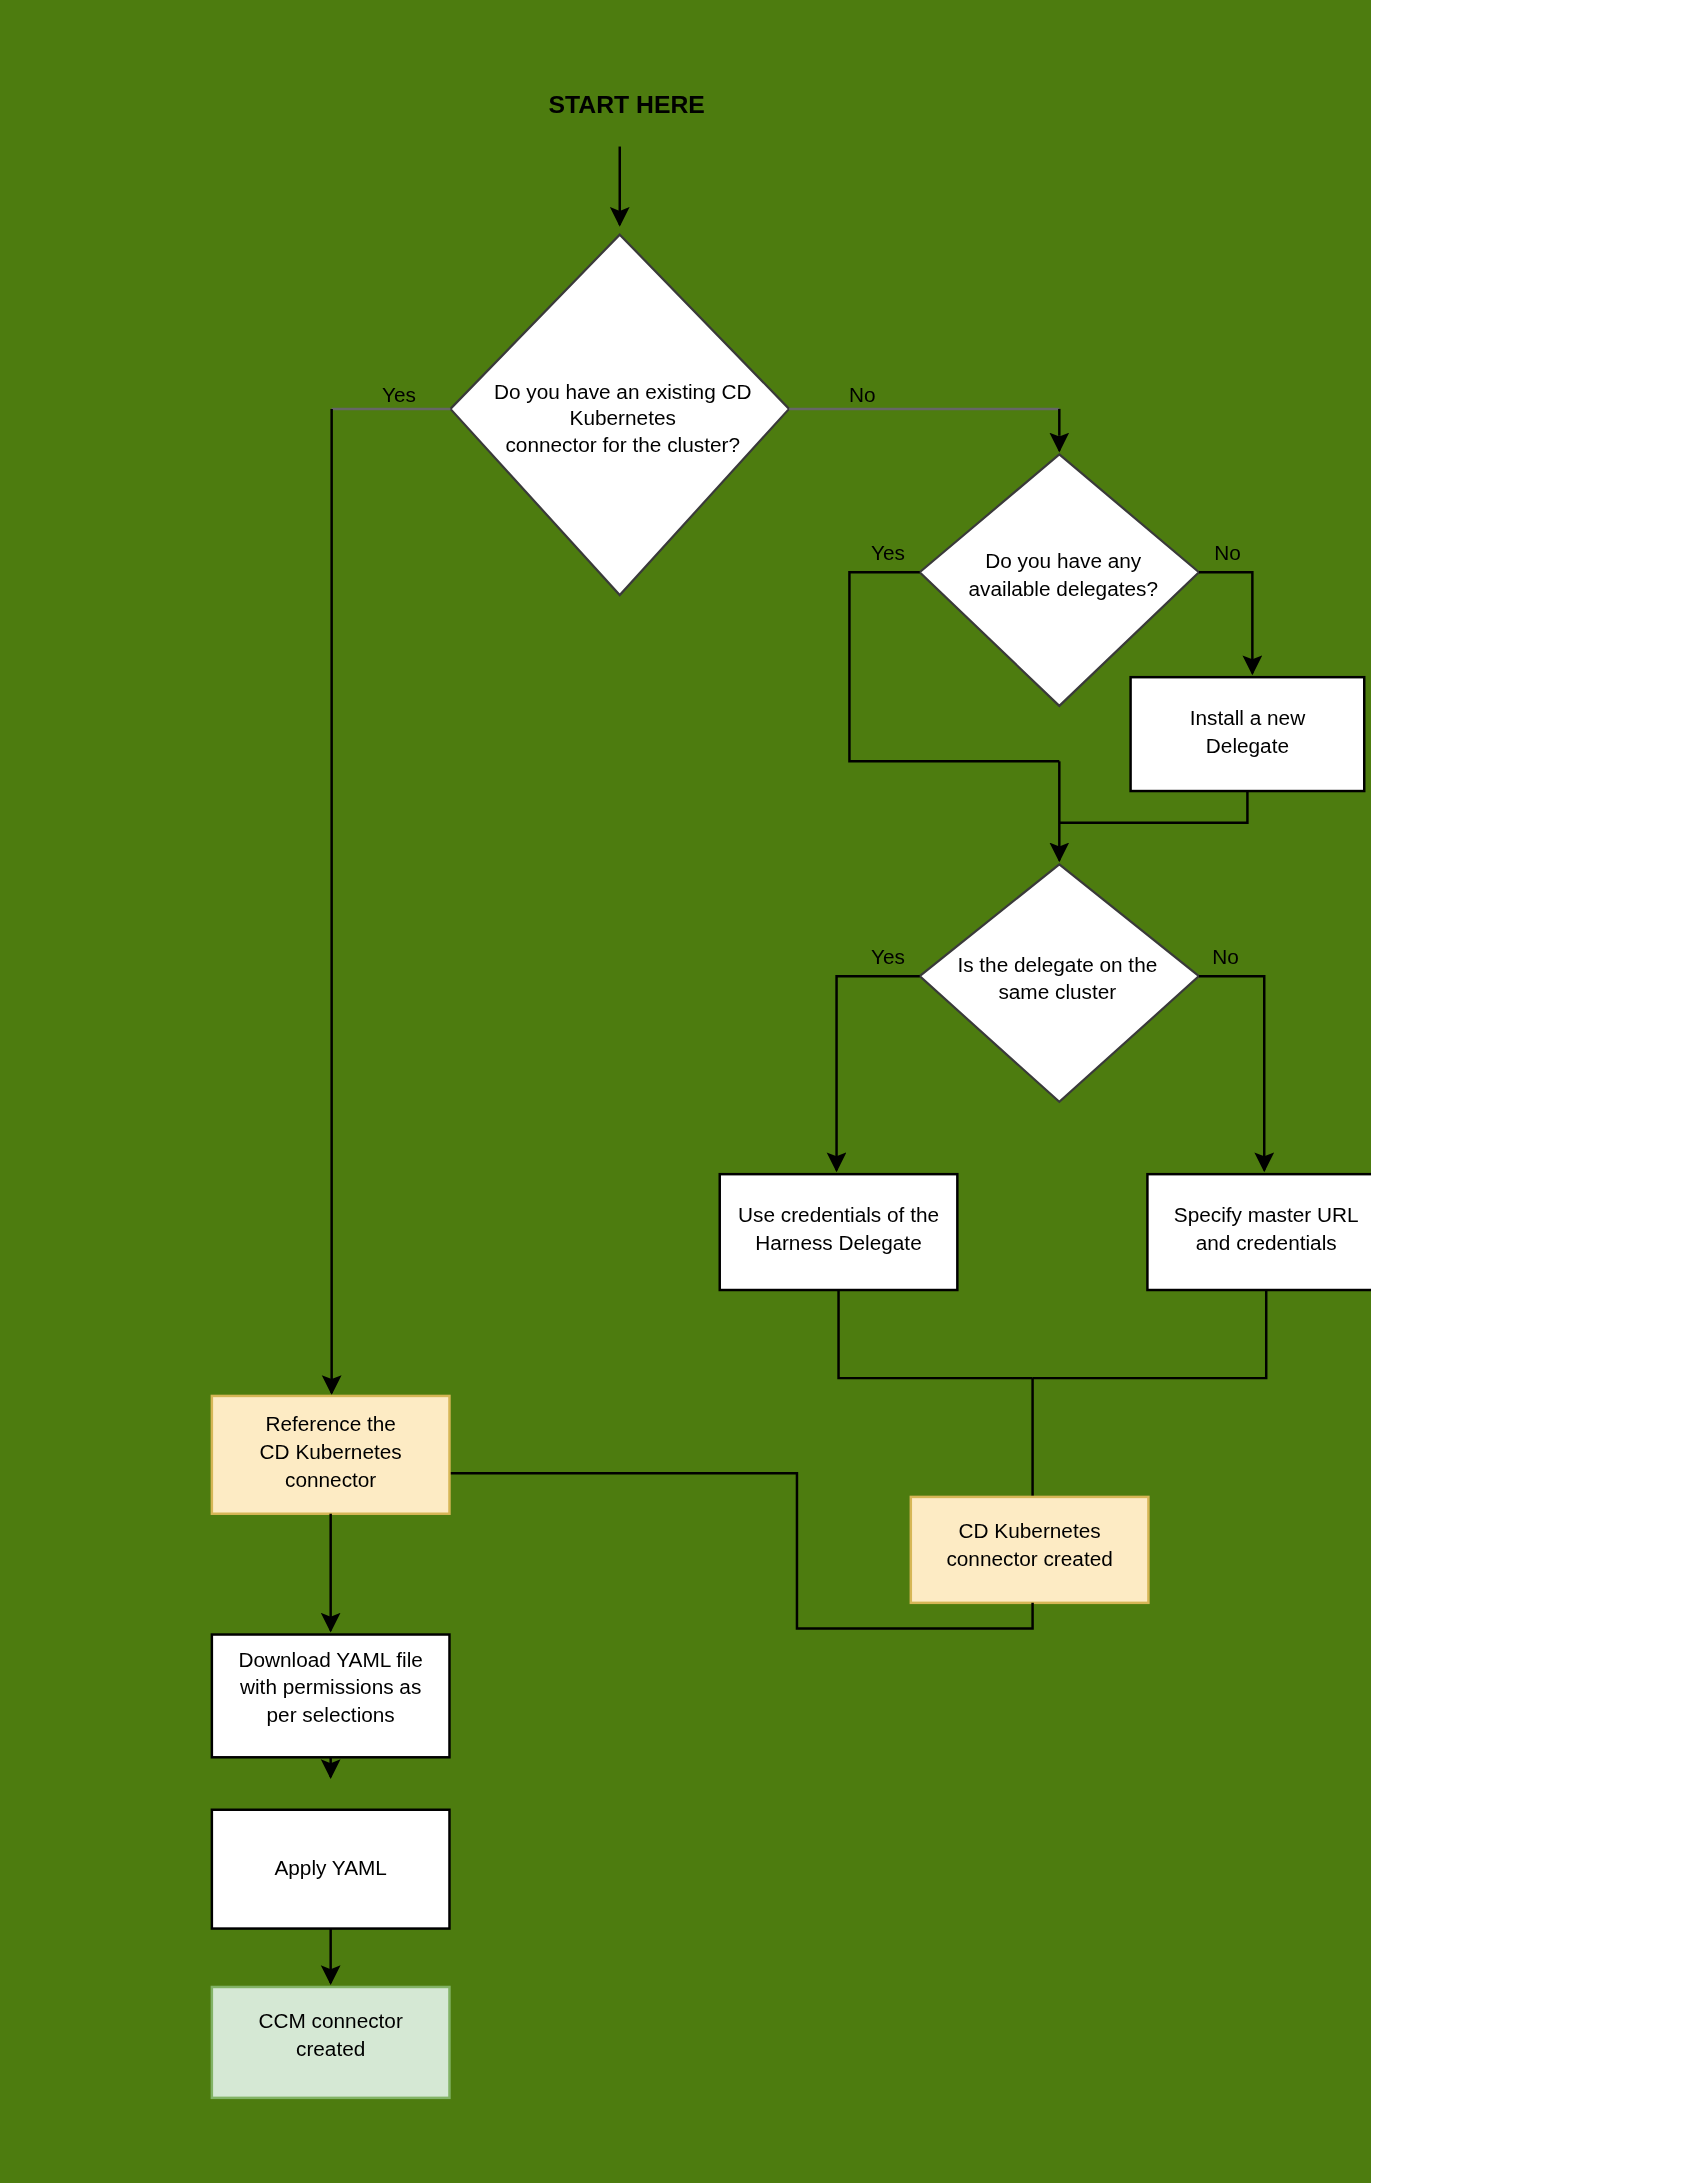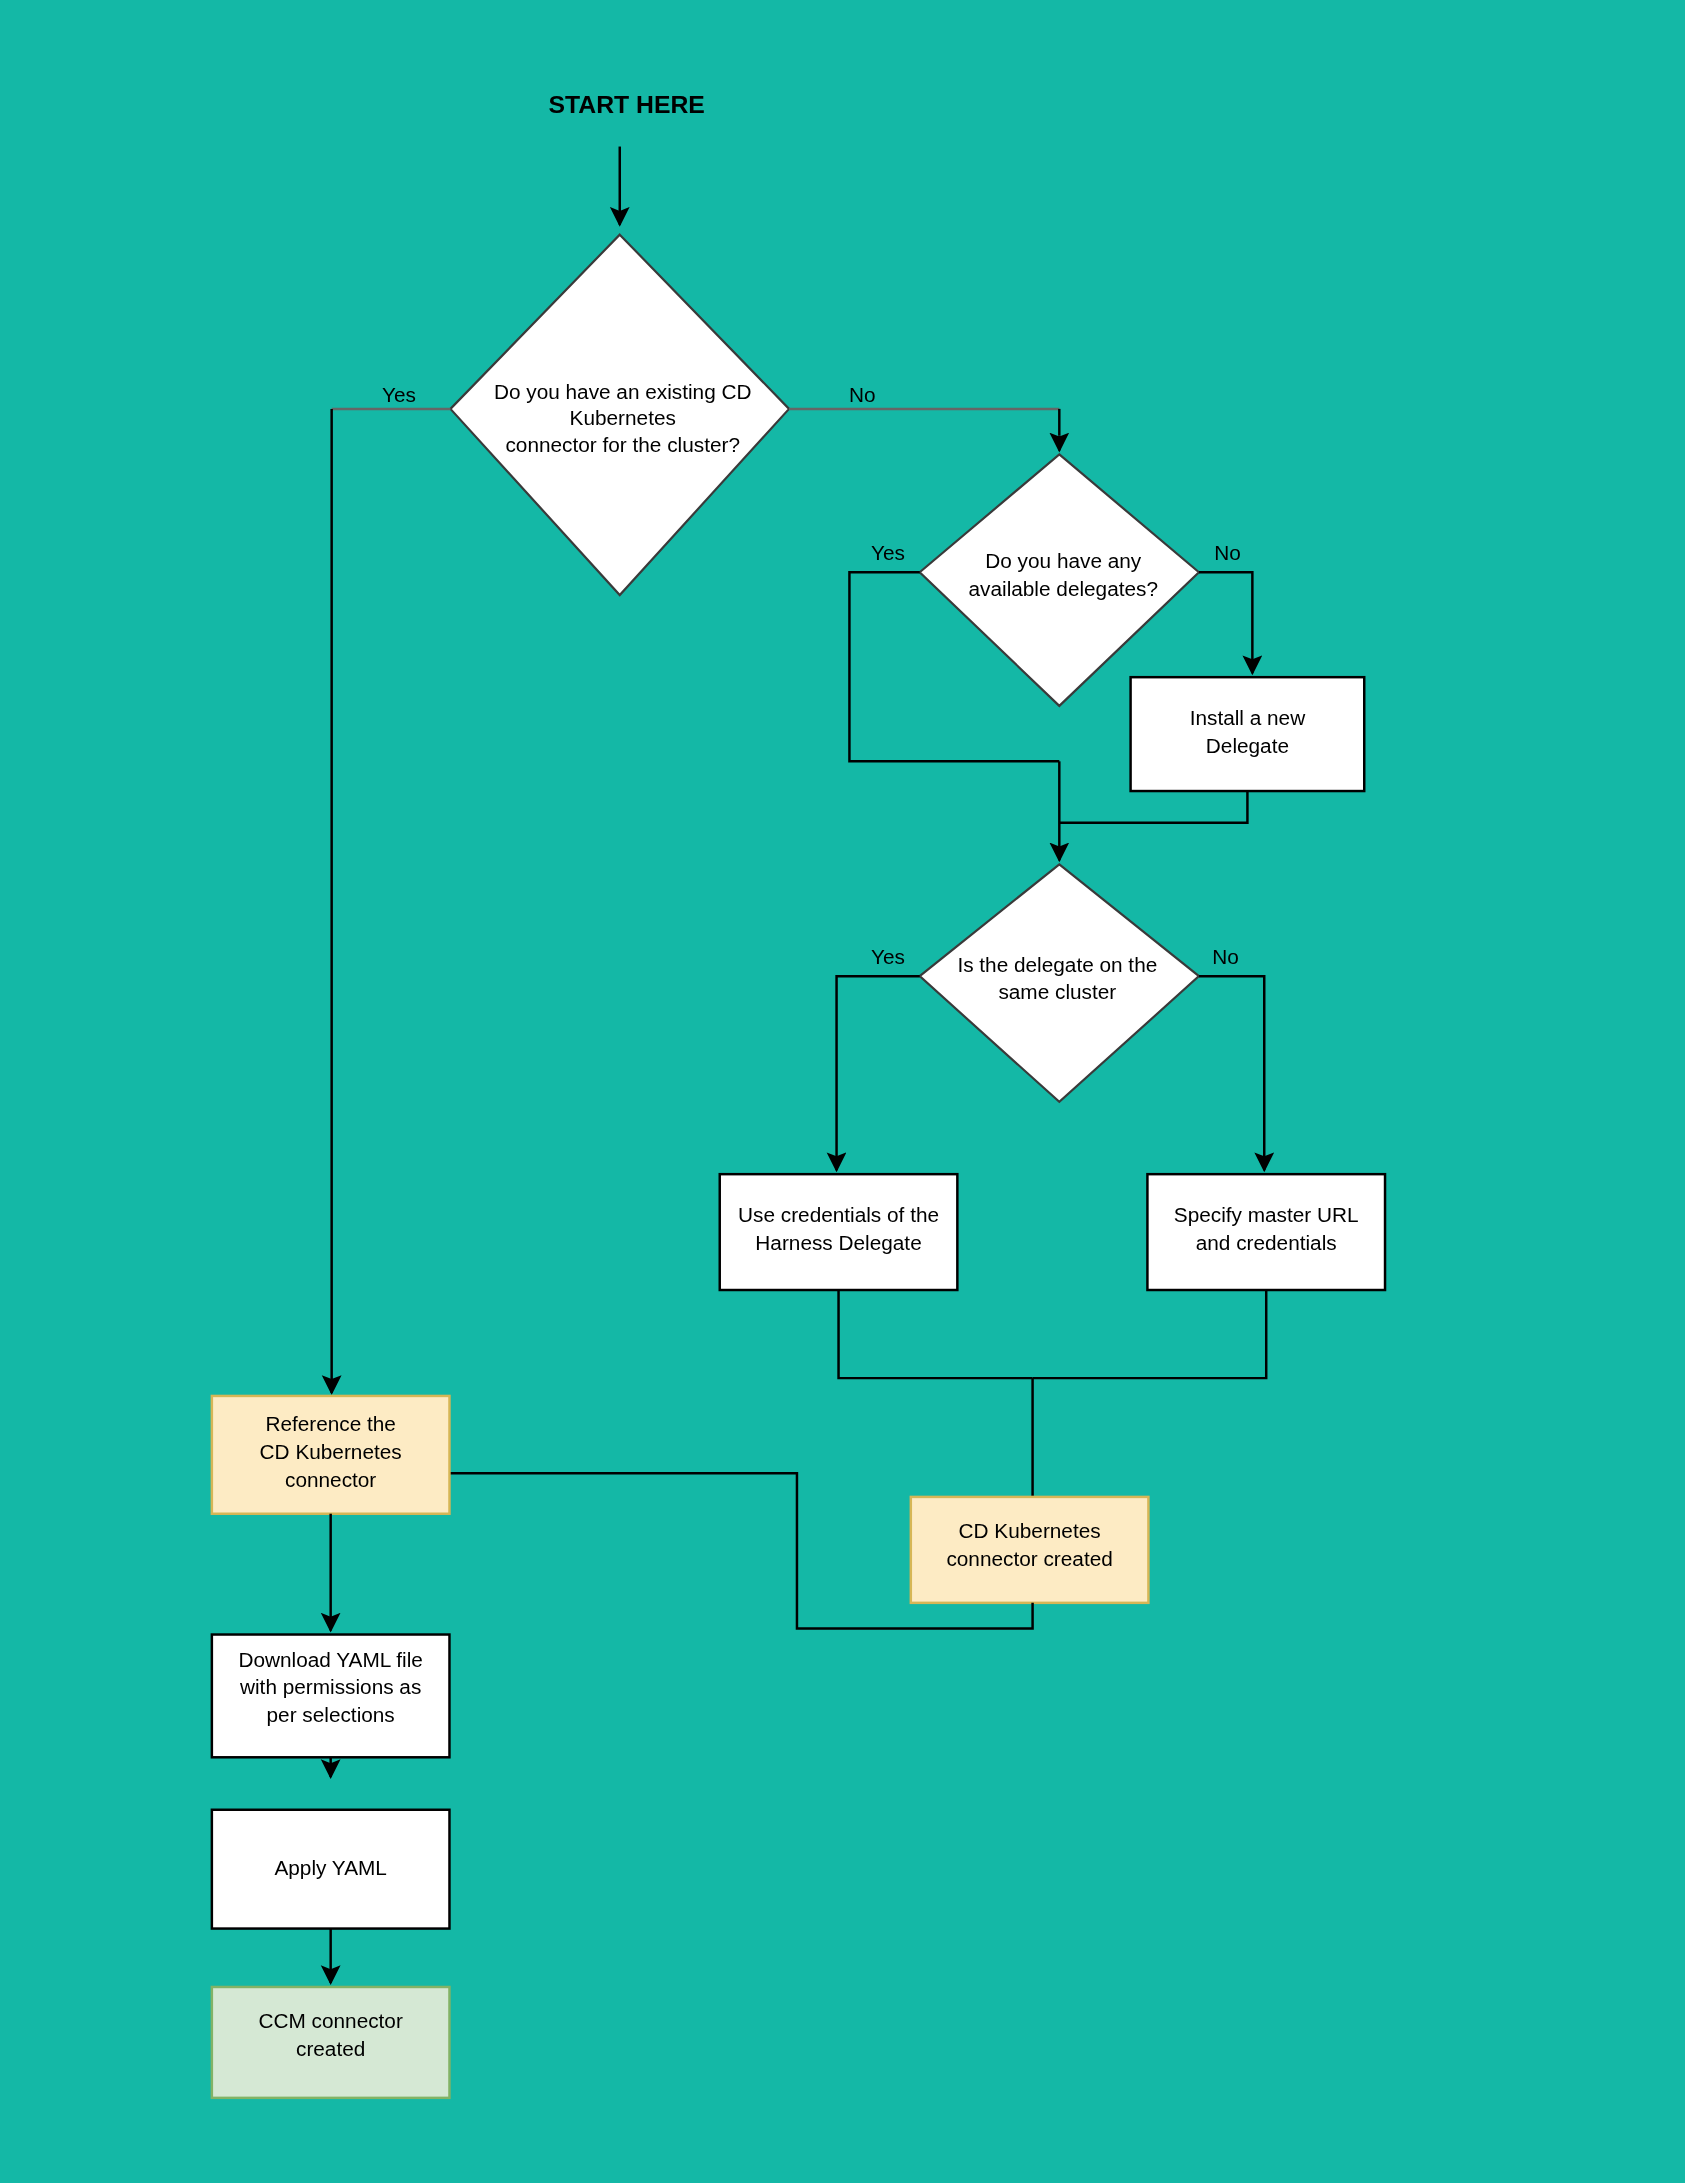--- a/index.html
+++ b/index.html
@@ -5,23 +5,23 @@
   html, body {
     margin: 0;
     padding: 0;
     background: #ffffff;
   }
   body {
     font-family: "Liberation Sans", sans-serif;
   }
   #flowchart-root {
     position: relative;
-    width: 1685px;
+    width: 1371px;
     height: 2184px;
-    background: #14b8a6;
+    background: #4d7c0f;
     overflow: hidden;
   }
   svg#flow-svg {
     position: absolute;
     top: 0;
     left: 0;
     width: 1685px;
     height: 2184px;
     display: block;
   }

